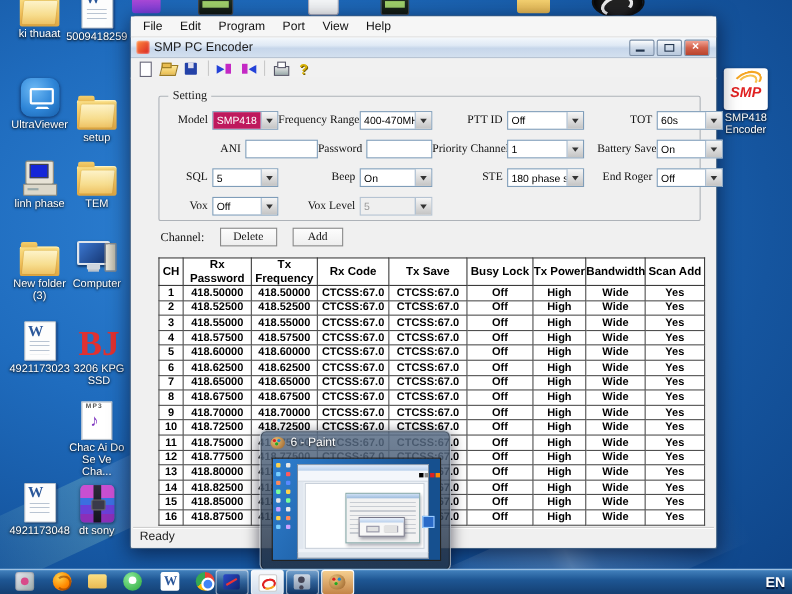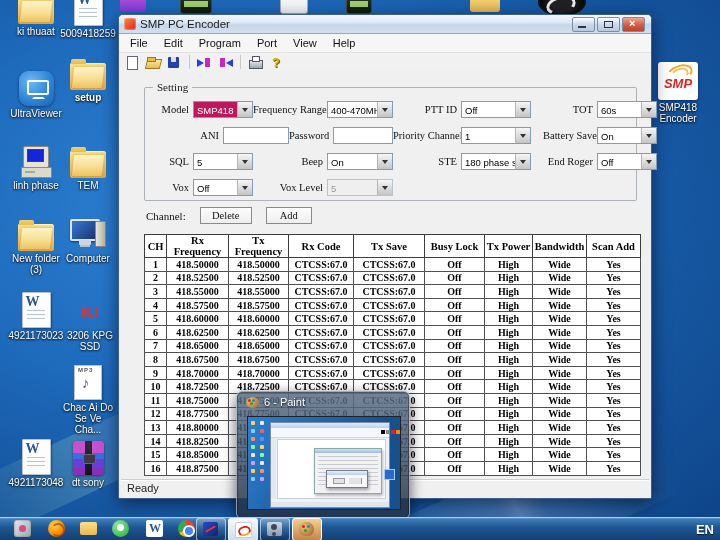--- a/index.html
+++ b/index.html
@@ -43,21 +43,21 @@
   .k-pc2::before{content:"";position:absolute;left:0;top:2px;width:26px;height:18px;background:linear-gradient(135deg,#3b77d0,#14336e);border:2px solid #dfe5ec;border-radius:2px;box-shadow:0 1px 2px rgba(0,0,20,.5);}
   .k-pc2::after{content:"";position:absolute;left:9px;top:23px;width:12px;height:5px;background:#cfd6de;border-radius:1px;box-shadow:0 3px 0 -1px #b9c2cc;}
   .k-pc2 .base{position:absolute;right:0;top:4px;width:9px;height:24px;background:linear-gradient(90deg,#e9e6da,#b9b5a5);border:1px solid #888;border-radius:1px;}
   .k-mp3{width:26px;height:33px;background:#fff;border:1px solid #b9c2cc;position:relative;box-shadow:1px 1px 2px rgba(0,0,40,.35);}
   .k-mp3::before{content:"♪";position:absolute;left:7px;top:8px;font-size:15px;color:#7b2fbe;font-weight:bold;}
   .k-mp3 .itext{position:absolute;left:3px;top:1px;font-size:6px;letter-spacing:1px;color:#555;}
   .k-winrar{width:31px;height:34px;border-radius:4px;position:relative;box-shadow:0 1px 3px rgba(0,0,30,.5);
     background:linear-gradient(180deg,#c94fd1 0 34%, #3b6fe0 34% 52%, #6a3fd8 52% 78%, #8b2fb8 78%);}
   .k-winrar::before{content:"";position:absolute;left:12px;top:0;width:7px;height:34px;background:linear-gradient(180deg,#2b2b3a,#14141f);}
   .k-winrar::after{content:"";position:absolute;left:10px;top:13px;width:11px;height:8px;background:#3a3a4a;border:1px solid #666;border-radius:2px;}
-  .k-bj .itext{font-family:"Liberation Serif",serif;font-size:16px;color:#e03131;line-height:30px;}
+  .k-bj .itext{font-family:"Liberation Serif",serif;font-size:32px;color:#e03131;line-height:30px;}
   .k-smp{width:40px;height:38px;background:#fff;border-radius:3px;position:relative;box-shadow:0 1px 3px rgba(0,0,30,.5);}
   .k-smp .itext{position:absolute;left:0;right:0;top:14px;font-style:italic;font-size:13px;color:#e02222;}
   .k-smp::before{content:"";position:absolute;left:9px;top:3px;width:22px;height:12px;border-radius:50%;
     border:2px solid #f5a623;border-left-color:transparent;border-bottom-color:transparent;transform:rotate(-18deg);}
   .k-smp::after{content:"";position:absolute;left:13px;top:6px;width:14px;height:8px;border-radius:50%;
     border:2px solid #f7c14b;border-left-color:transparent;border-bottom-color:transparent;transform:rotate(-18deg);}
 
   
   .ticon{position:absolute;top:-8px;height:20px;border-radius:3px;z-index:1;}
   .ti-winrar{background:linear-gradient(180deg,#c94fd1,#7a3fe0);}
@@ -128,21 +128,21 @@
 
   
   #chanbar{position:absolute;left:27px;top:137px;display:flex;align-items:center;gap:14px;}
   #chan-label{font-family:"Liberation Serif",serif;font-size:11px;color:#111;}
   .pbtn{height:17px;border:1px solid #8a8a8a;background:linear-gradient(180deg,#fdfdfd,#eee);font-family:"Liberation Serif",serif;
     font-size:10.5px;text-align:center;line-height:16px;color:#111;box-sizing:border-box;cursor:pointer;}
   #btn-delete{width:52px;} #btn-add{width:46px;}
 
   
   #chtable{position:absolute;left:25px;top:164px;border-collapse:collapse;table-layout:fixed;width:496px;
-    font-family:Liberation Serif, serif;background:#fff;}
+    font-family:Liberation Sans, sans-serif;background:#fff;}
   #chtable th{font-size:10.5px;font-weight:bold;border:1px solid #3c3c3c;height:13px;padding:0;background:#fff;color:#000;}
   #chtable td{font-size:10px;font-weight:bold;border:1px solid #505050;height:12.6px;padding:0;text-align:center;color:#000;}
 
   
   #statusbar{position:absolute;left:2px;right:2px;bottom:2px;height:17px;background:#f0f0f0;border-top:1px solid #cfcfcf;
     box-shadow:inset 0 1px 0 #fff;font-size:11px;color:#222;padding:2px 0 0 6px;box-sizing:border-box;}
 
   
   #thumb{position:absolute;left:236px;top:391px;width:172px;height:126px;z-index:30;border-radius:6px;
     background:linear-gradient(180deg,rgba(90,110,135,.85),rgba(35,50,70,.85));
@@ -226,21 +226,21 @@
           </div>
         </div>
         <div class="dlabel">5009418259</div>
       </div>
       <div class="dicon" style="left: 8px; top: 68px;">
         <div class="art">
           <div class="k-ultraviewer"></div>
         </div>
         <div class="dlabel">UltraViewer</div>
       </div>
-      <div class="dicon" style="left: 60px; top: 52px; font-weight: bold;">
+      <div class="dicon" style="left: 60px; top: 80px;">
         <div class="art">
           <div class="k-folder"></div>
         </div>
         <div class="dlabel">setup</div>
       </div>
       <div class="dicon" style="left: 8px; top: 140px;">
         <div class="art">
           <div class="k-oldpc">
             <i class="base"></i>
           </div>
@@ -315,37 +315,37 @@
   <div id="top-icons">
       <div class="ticon ti-winrar" style="left: 120px; width: 26px;"></div>
       <div class="ticon ti-radio" style="left: 180px; width: 30px;"></div>
       <div class="ticon ti-page" style="left: 280px; width: 26px;"></div>
       <div class="ticon ti-radio" style="left: 346px; width: 24px;"></div>
       <div class="ticon ti-folder" style="left: 470px; width: 30px;"></div>
       <div class="ticon ti-disc" style="left: 538px; width: 44px; height: 24px; top: -12px;"></div>
     </div>
 
   <div id="app">
+    <div id="menubar">
+        <span class="menu-item">File</span>
+        <span class="menu-item">Edit</span>
+        <span class="menu-item">Program</span>
+        <span class="menu-item">Port</span>
+        <span class="menu-item">View</span>
+        <span class="menu-item">Help</span>
+      </div>
     <div id="titlebar">
       <span id="app-icon"></span>
       <span id="title-text">SMP PC Encoder</span>
       <span id="winbtns">
         <span class="wbtn minz"></span>
         <span class="wbtn maxz"></span>
         <span class="wbtn close"></span>
       </span>
     </div>
-    <div id="menubar">
-        <span class="menu-item">File</span>
-        <span class="menu-item">Edit</span>
-        <span class="menu-item">Program</span>
-        <span class="menu-item">Port</span>
-        <span class="menu-item">View</span>
-        <span class="menu-item">Help</span>
-      </div>
     <div id="toolbar">
         <span class="tbi tbi-new"></span>
         <span class="tbi tbi-open"></span>
         <span class="tbi tbi-save"></span>
         <span class="tsep"></span>
         <span class="tbi tbi-write"></span>
         <span class="tbi tbi-read"></span>
         <span class="tsep"></span>
         <span class="tbi tbi-print"></span>
         <span class="tbi tbi-help"></span>
@@ -467,21 +467,21 @@
             <col style="width: 65px;">
             <col style="width: 71px;">
             <col style="width: 60px;">
             <col style="width: 48px;">
             <col style="width: 54px;">
             <col style="width: 54px;">
           </colgroup>
           <thead>
             <tr>
               <th>CH</th>
-              <th>Rx Frequency</th>
+              <th>Rx Password</th>
               <th>Tx Frequency</th>
               <th>Rx Code</th>
               <th>Tx Save</th>
               <th>Busy Lock</th>
               <th>Tx Power</th>
               <th>Bandwidth</th>
               <th>Scan Add</th>
             </tr>
           </thead>
           <tbody>

